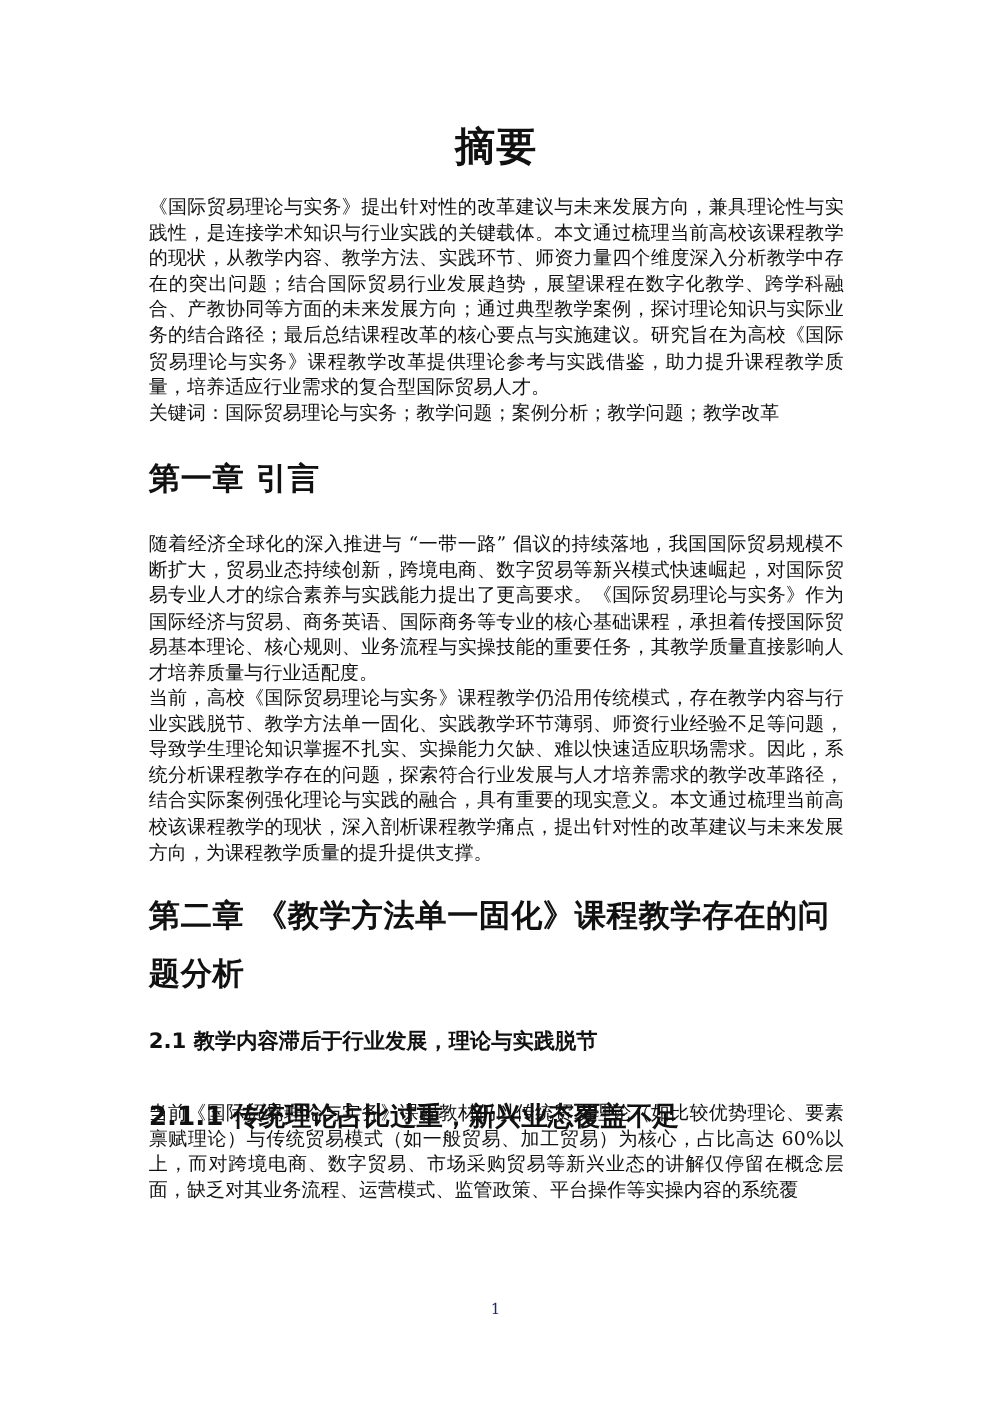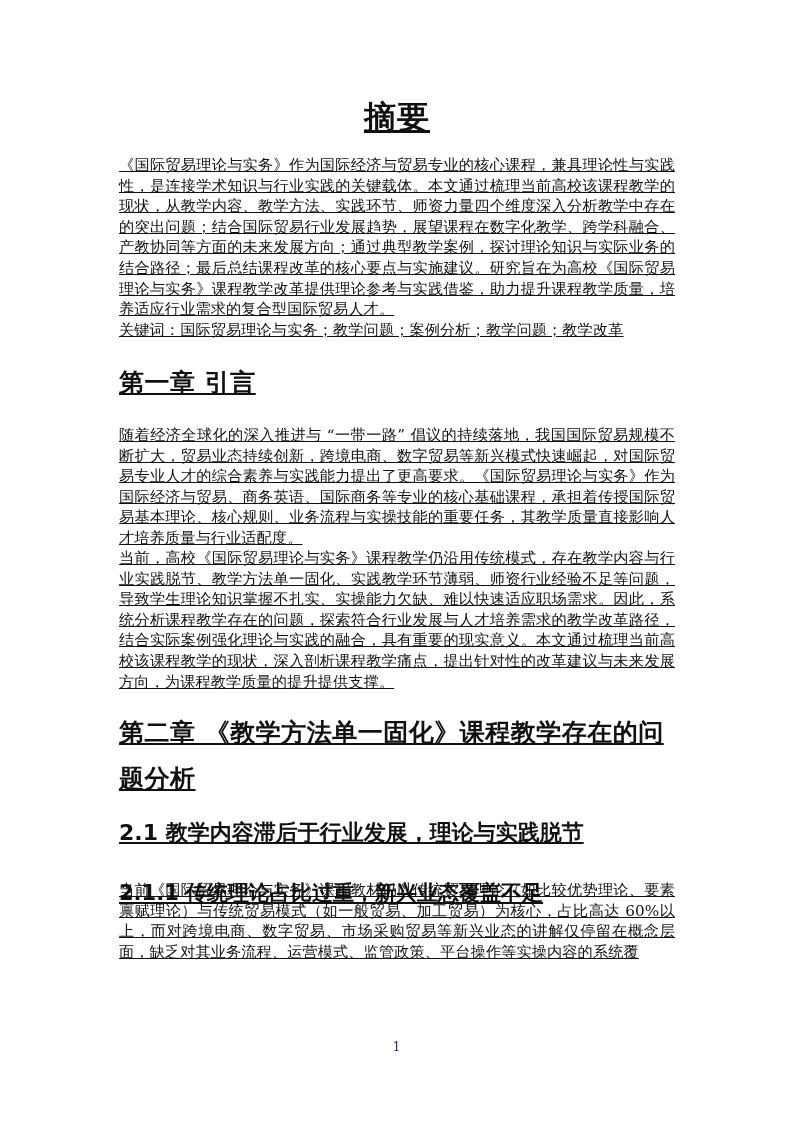--- a/index.html
+++ b/index.html
@@ -3,55 +3,55 @@
 <meta charset="utf-8">
 <style>
   html, body { margin: 0; padding: 0; background: #ffffff; }
   body { width: 793px; height: 1122px; position: relative; overflow: hidden; }
   .page {
     position: absolute; left: 0; top: 0; width: 793px; height: 1122px;
     background: #ffffff; color: #111;
     font-family: "DejaVu Serif", "Liberation Serif", serif;
   }
   .content { position: absolute; left: 119px; top: 0; width: 556px; }
-  .abs { position: absolute; left: 0; width: 556px; text-decoration: underline; }
+  .abs { position: absolute; left: 0; width: 556px; }
   .title {
     text-align: center; font-family: "DejaVu Sans", "Liberation Sans", sans-serif;
     font-size: 32px; font-weight: bold; letter-spacing: 1px; line-height: 40px;
   }
   .body-text {
     font-size: 15.2px; line-height: 20.6px; text-align: justify;
     text-align-last: left; margin: 0; letter-spacing: 0.1px;
   }
   .h1 {
     font-family: "DejaVu Sans", "Liberation Sans", sans-serif;
     font-size: 25px; font-weight: bold; line-height: 44px; letter-spacing: 0.5px;
   }
   .h2 {
     font-family: "DejaVu Sans", "Liberation Sans", sans-serif;
-    font-size: 22px; font-weight: bold; line-height: 30px;
+    font-size: 17px; font-weight: bold; line-height: 30px;
   }
   .h3 {
     font-family: "DejaVu Sans", "Liberation Sans", sans-serif;
     font-size: 21px; font-weight: bold; line-height: 22px;
   }
   .page-num {
     position: absolute; top: 1040px; left: 0; width: 793px; text-align: center;
     font-size: 12px; color: #1f2a6b;
   }
 </style>
 </head>
 <body>
 
 <div class="page">
   <div class="content">
 
     <div class="abs title" style="top:97px;">摘要</div>
 
-    <p class="abs body-text" style="top:155px;">《国际贸易理论与实务》作为国际经济与贸易专业的核心课程，兼具理论性与实践性，是连接学术知识与行业实践的关键载体。本文通过梳理当前高校该课程教学的现状，从教学内容、教学方法、实践环节、师资力量四个维度深入分析教学中存在的突出问题；结合国际贸易行业发展趋势，展望课程在数字化教学、跨学科融合、产教协同等方面的未来发展方向；通过典型教学案例，探讨理论知识与实际业务的结合路径；最后总结课程改革的核心要点与实施建议。研究旨在为高校《国际贸易理论与实务》课程教学改革提供理论参考与实践借鉴，助力提升课程教学质量，培养适应行业需求的复合型国际贸易人才。</p>
+    <p class="abs body-text" style="top:155px;">《国际贸易理论与实务》提出针对性的改革建议与未来发展方向，兼具理论性与实践性，是连接学术知识与行业实践的关键载体。本文通过梳理当前高校该课程教学的现状，从教学内容、教学方法、实践环节、师资力量四个维度深入分析教学中存在的突出问题；结合国际贸易行业发展趋势，展望课程在数字化教学、跨学科融合、产教协同等方面的未来发展方向；通过典型教学案例，探讨理论知识与实际业务的结合路径；最后总结课程改革的核心要点与实施建议。研究旨在为高校《国际贸易理论与实务》课程教学改革提供理论参考与实践借鉴，助力提升课程教学质量，培养适应行业需求的复合型国际贸易人才。</p>
 
     <p class="abs body-text" style="top:320px;">关键词：国际贸易理论与实务；教学问题；案例分析；教学问题；教学改革</p>
 
     <div class="abs h1" style="top:361px;">第一章  引言</div>
 
     <p class="abs body-text" style="top:425px;">随着经济全球化的深入推进与 “一带一路” 倡议的持续落地，我国国际贸易规模不断扩大，贸易业态持续创新，跨境电商、数字贸易等新兴模式快速崛起，对国际贸易专业人才的综合素养与实践能力提出了更高要求。《国际贸易理论与实务》作为国际经济与贸易、商务英语、国际商务等专业的核心基础课程，承担着传授国际贸易基本理论、核心规则、业务流程与实操技能的重要任务，其教学质量直接影响人才培养质量与行业适配度。</p>
 
     <p class="abs body-text" style="top:548px;">当前，高校《国际贸易理论与实务》课程教学仍沿用传统模式，存在教学内容与行业实践脱节、教学方法单一固化、实践教学环节薄弱、师资行业经验不足等问题，导致学生理论知识掌握不扎实、实操能力欠缺、难以快速适应职场需求。因此，系统分析课程教学存在的问题，探索符合行业发展与人才培养需求的教学改革路径，结合实际案例强化理论与实践的融合，具有重要的现实意义。本文通过梳理当前高校该课程教学的现状，深入剖析课程教学痛点，提出针对性的改革建议与未来发展方向，为课程教学质量的提升提供支撑。</p>
 
     <div class="abs h1" style="top:710px; line-height:46px;">第二章 《教学方法单一固化》课程教学存在的问题分析</div>

